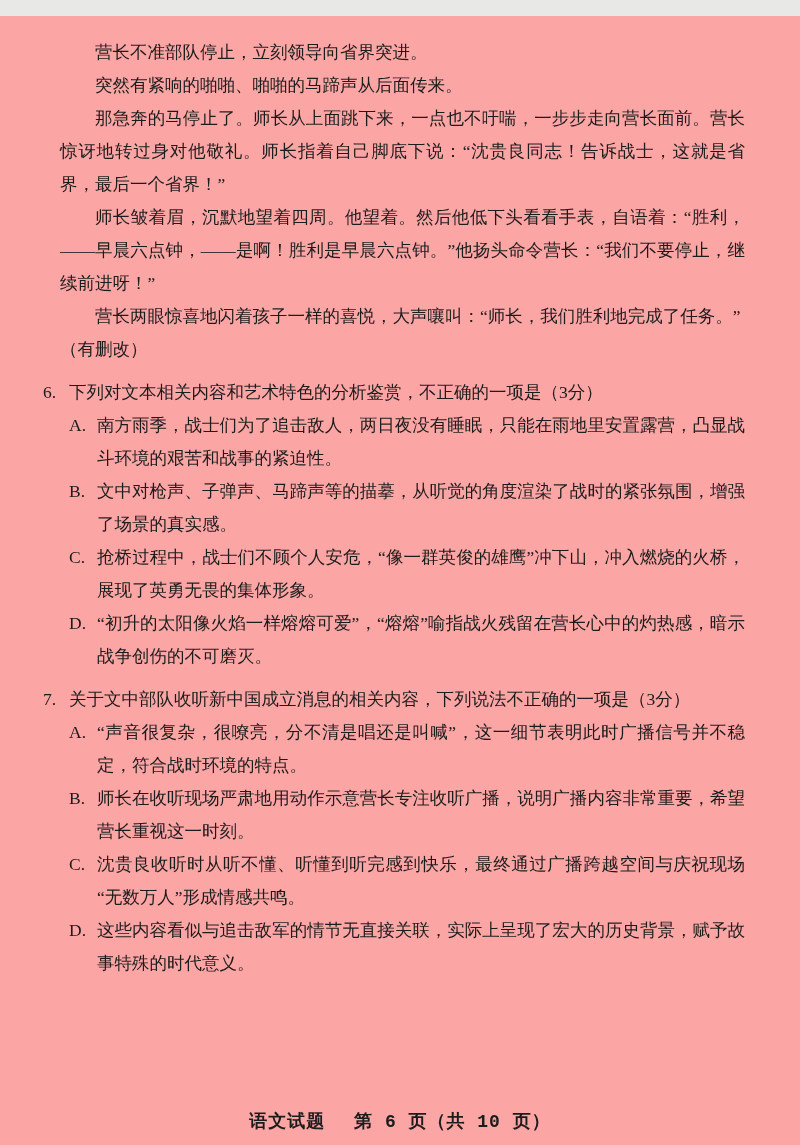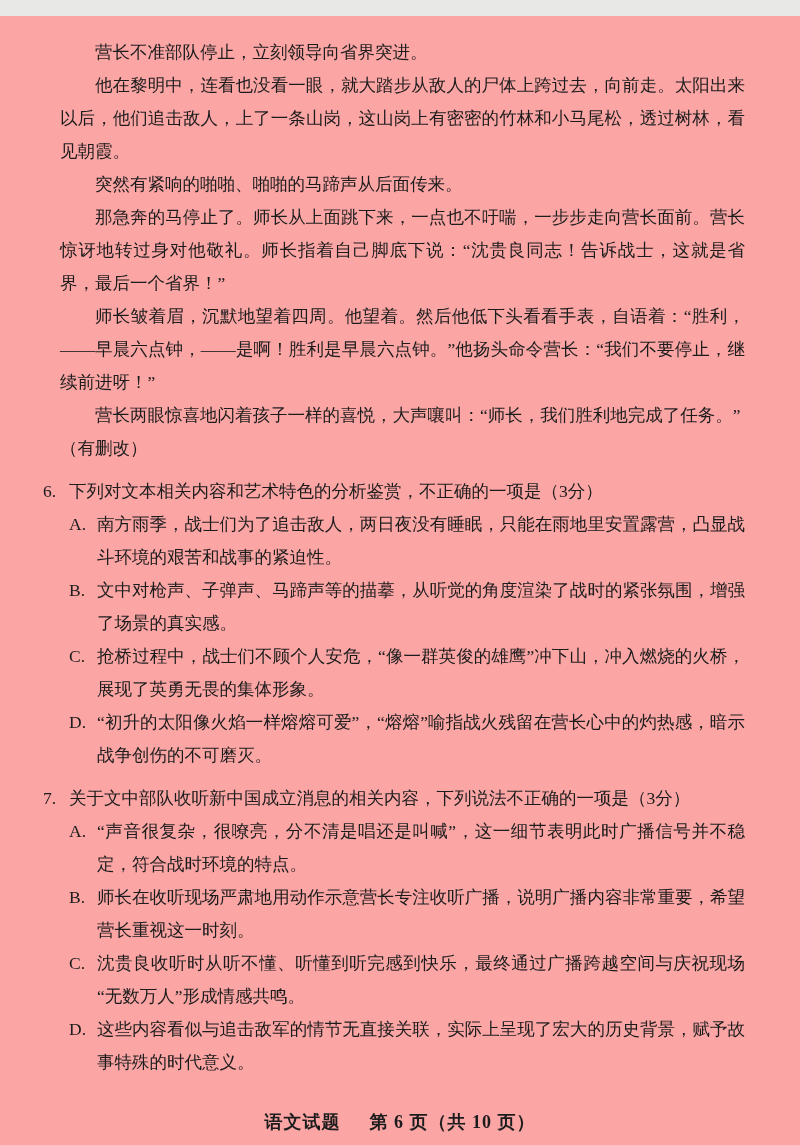--- a/index.html
+++ b/index.html
@@ -61,33 +61,33 @@
   }
   .footer {
     position: absolute;
     left: 0;
     right: 0;
     bottom: 22px;
     text-align: center;
     font-weight: bold;
     font-size: 18px;
     letter-spacing: 1px;
+    font-family: Liberation Mono, monospace;
   }
   .footer .footer-title {
     margin-right: 1.6em;
   }
 </style>
 </head>
 <body>
 
 <div class="page">
 
   <div class="passage">
     <p class="para">营长不准部队停止，立刻领导向省界突进。</p>
-    <p class="para">他在黎明中，连看也没看一眼，就大踏步从敌人的尸体上跨过去，向前走。太阳出来以后，他们追击敌人，上了一条山岗，这山岗上有密密的竹林和小马尾松，透过树林，看见朝霞。</p>
     <p class="para">突然有紧响的啪啪、啪啪的马蹄声从后面传来。</p>
     <p class="para">那急奔的马停止了。师长从上面跳下来，一点也不吁喘，一步步走向营长面前。营长惊讶地转过身对他敬礼。师长指着自己脚底下说：“沈贵良同志！告诉战士，这就是省界，最后一个省界！”</p>
     <p class="para">师长皱着眉，沉默地望着四周。他望着。然后他低下头看看手表，自语着：“胜利，——早晨六点钟，——是啊！胜利是早晨六点钟。”他扬头命令营长：“我们不要停止，继续前进呀！”</p>
     <p class="para">营长两眼惊喜地闪着孩子一样的喜悦，大声嚷叫：“师长，我们胜利地完成了任务。”</p>
     <p class="attribution">（有删改）</p>
   </div>
 
   <div class="question">
     <div class="stem-row">
       <span class="qnum">6.</span>

